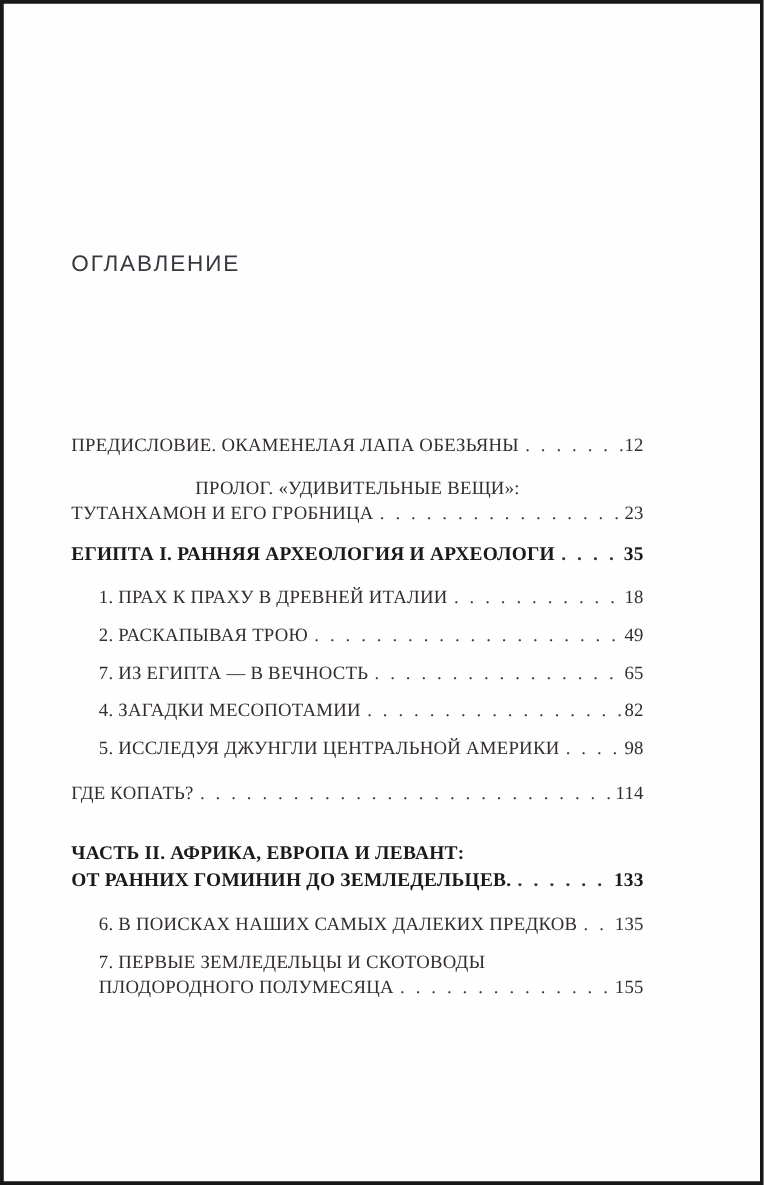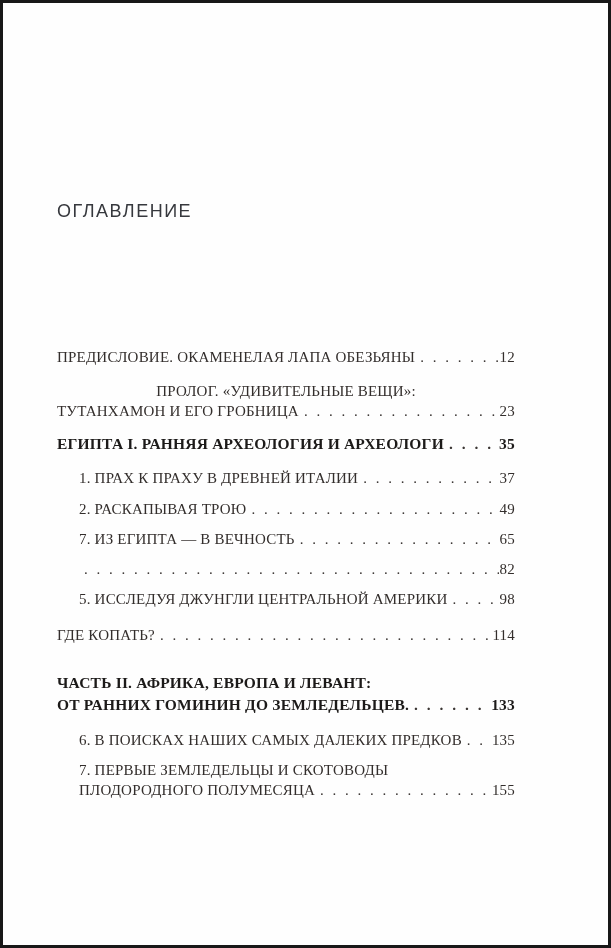--- a/index.html
+++ b/index.html
@@ -96,21 +96,21 @@
           <span class="label">ЕГИПТА I. РАННЯЯ АРХЕОЛОГИЯ И АРХЕОЛОГИ</span>
           <span class="dots">. . . . . . . . . . . . . . . . . . . . . . . . . . . . . . . . . . . . . . . . . . . . . . . . . . . . . . . . . . . . . . . . . . . . . . . . . . . . . . . . </span>
           <span class="pagenum">35</span>
         </div>
       </div>
 
       <div class="entry chapter">
         <div class="row">
           <span class="label">1. ПРАХ К ПРАХУ В ДРЕВНЕЙ ИТАЛИИ</span>
           <span class="dots">. . . . . . . . . . . . . . . . . . . . . . . . . . . . . . . . . . . . . . . . . . . . . . . . . . . . . . . . . . . . . . . . . . . . . . . . . . . . . . . . </span>
-          <span class="pagenum">37</span>
+          <span class="pagenum">18</span>
         </div>
       </div>
 
       <div class="entry chapter m-b-10">
         <div class="row">
           <span class="label">2. РАСКАПЫВАЯ ТРОЮ</span>
           <span class="dots">. . . . . . . . . . . . . . . . . . . . . . . . . . . . . . . . . . . . . . . . . . . . . . . . . . . . . . . . . . . . . . . . . . . . . . . . . . . . . . . . </span>
           <span class="pagenum">49</span>
         </div>
       </div>
@@ -118,20 +118,21 @@
       <div class="entry chapter m-b-10">
         <div class="row">
           <span class="label">7. ИЗ ЕГИПТА — В ВЕЧНОСТЬ</span>
           <span class="dots">. . . . . . . . . . . . . . . . . . . . . . . . . . . . . . . . . . . . . . . . . . . . . . . . . . . . . . . . . . . . . . . . . . . . . . . . . . . . . . . . </span>
           <span class="pagenum">65</span>
         </div>
       </div>
 
       <div class="entry chapter m-b-10">
         <div class="row">
+          <span class="label">4. ЗАГАДКИ МЕСОПОТАМИИ</span>
           <span class="dots">. . . . . . . . . . . . . . . . . . . . . . . . . . . . . . . . . . . . . . . . . . . . . . . . . . . . . . . . . . . . . . . . . . . . . . . . . . . . . . . . </span>
           <span class="pagenum">82</span>
         </div>
       </div>
 
       <div class="entry chapter m-b-16">
         <div class="row">
           <span class="label">5. ИССЛЕДУЯ ДЖУНГЛИ ЦЕНТРАЛЬНОЙ АМЕРИКИ</span>
           <span class="dots">. . . . . . . . . . . . . . . . . . . . . . . . . . . . . . . . . . . . . . . . . . . . . . . . . . . . . . . . . . . . . . . . . . . . . . . . . . . . . . . . </span>
           <span class="pagenum">98</span>

